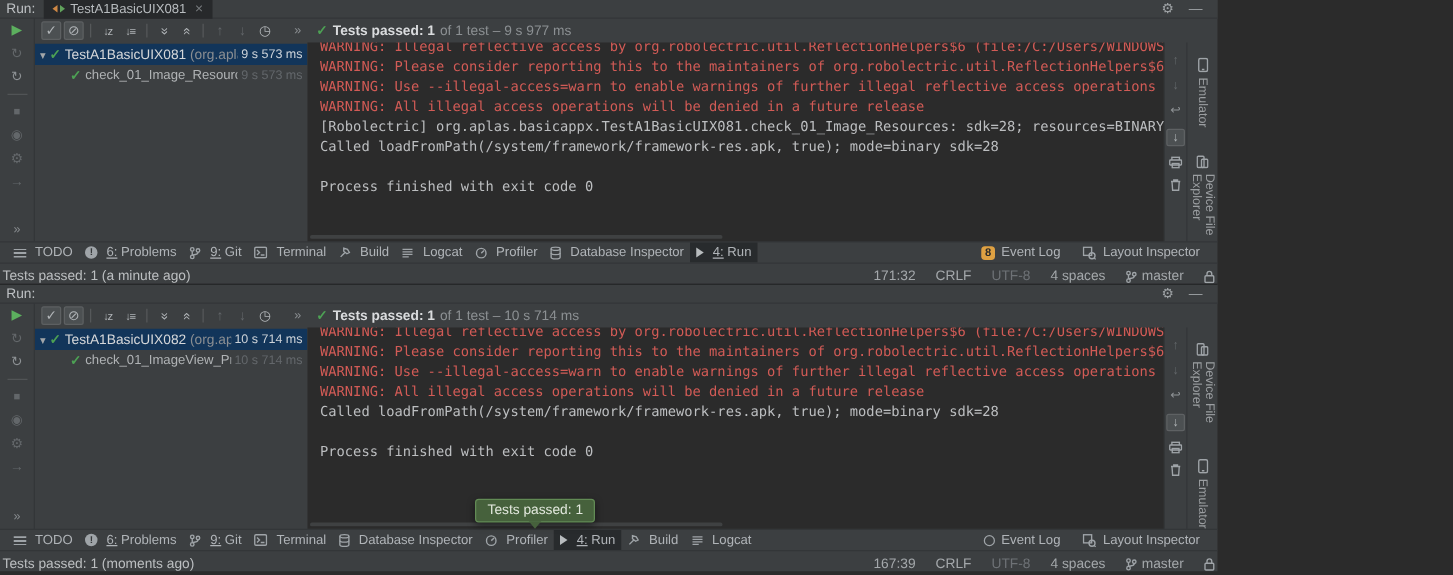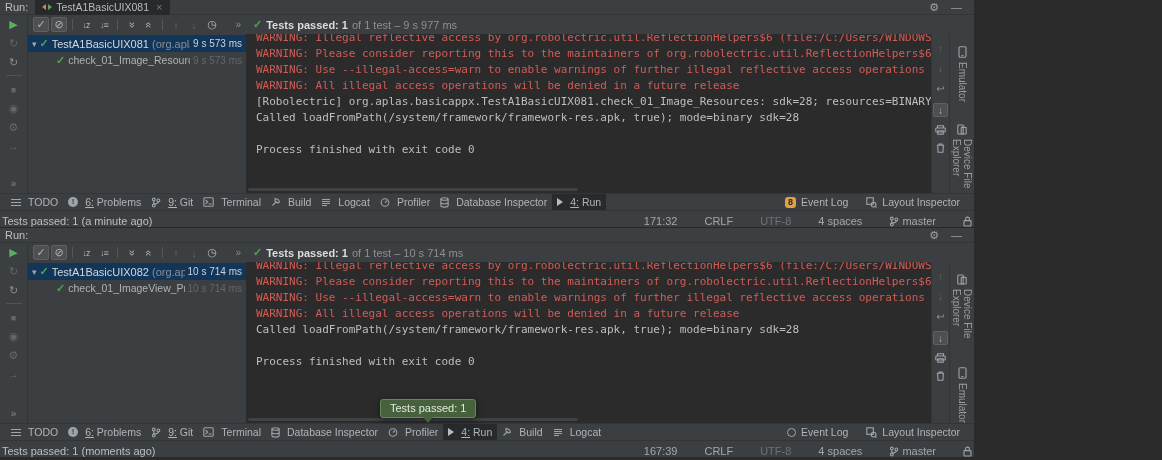--- a/index.html
+++ b/index.html
@@ -109,21 +109,21 @@
   .ico-problems::before{content:"!";color:#35383a;font-size:8px;font-weight:bold;line-height:10px}
   .ico-run{width:0;height:0;border-top:4px solid transparent;border-bottom:4px solid transparent;border-left:6px solid #b8bcbe}
   .sic{stroke:#9fa4a8;fill:none;stroke-width:1.1;flex-shrink:0}
   .bright{margin-left:auto;display:flex;align-items:center;gap:18px;padding-right:14px;font-size:10.5px;color:#b0b4b8}
   .bitem-r{display:flex;align-items:center;gap:5px}
   .badge{background:#dfa142;color:#2b2b2b;font-size:9px;font-weight:bold;border-radius:3px;padding:0 3px;height:11px;line-height:11px;display:inline-block}
   .g-circle{width:9px;height:9px;border:1.2px solid #9fa4a8;border-radius:50%;display:inline-block}
 
   
   .sbar{flex:0 0 17px;border-top:1px solid #333638;display:flex;align-items:flex-end;font-size:11px;color:#bcbfc1;padding:0 2px}
-  .sright{margin-left:auto;display:flex;align-items:center;gap:27px;color:#a4a8ab}
+  .sright{margin-left:auto;display:flex;align-items:center;gap:16px;color:#a4a8ab}
   .sright .enc{color:#6e7276}
   .branch{display:inline-flex;align-items:center;gap:3px}
 
   
   .tooltip{position:absolute;left:380px;bottom:39px;background:#46613c;border:1px solid #628b55;border-radius:3px;color:#e2e8dd;font-size:11px;padding:2px 9px 3px;box-shadow:0 2px 6px rgba(0,0,0,.5);white-space:nowrap;z-index:6}
   .tooltip::after{content:"";position:absolute;left:50%;bottom:-6px;margin-left:-5px;border-left:5px solid transparent;border-right:5px solid transparent;border-top:6px solid #46613c}
 </style>
 </head>
 <body>
 

